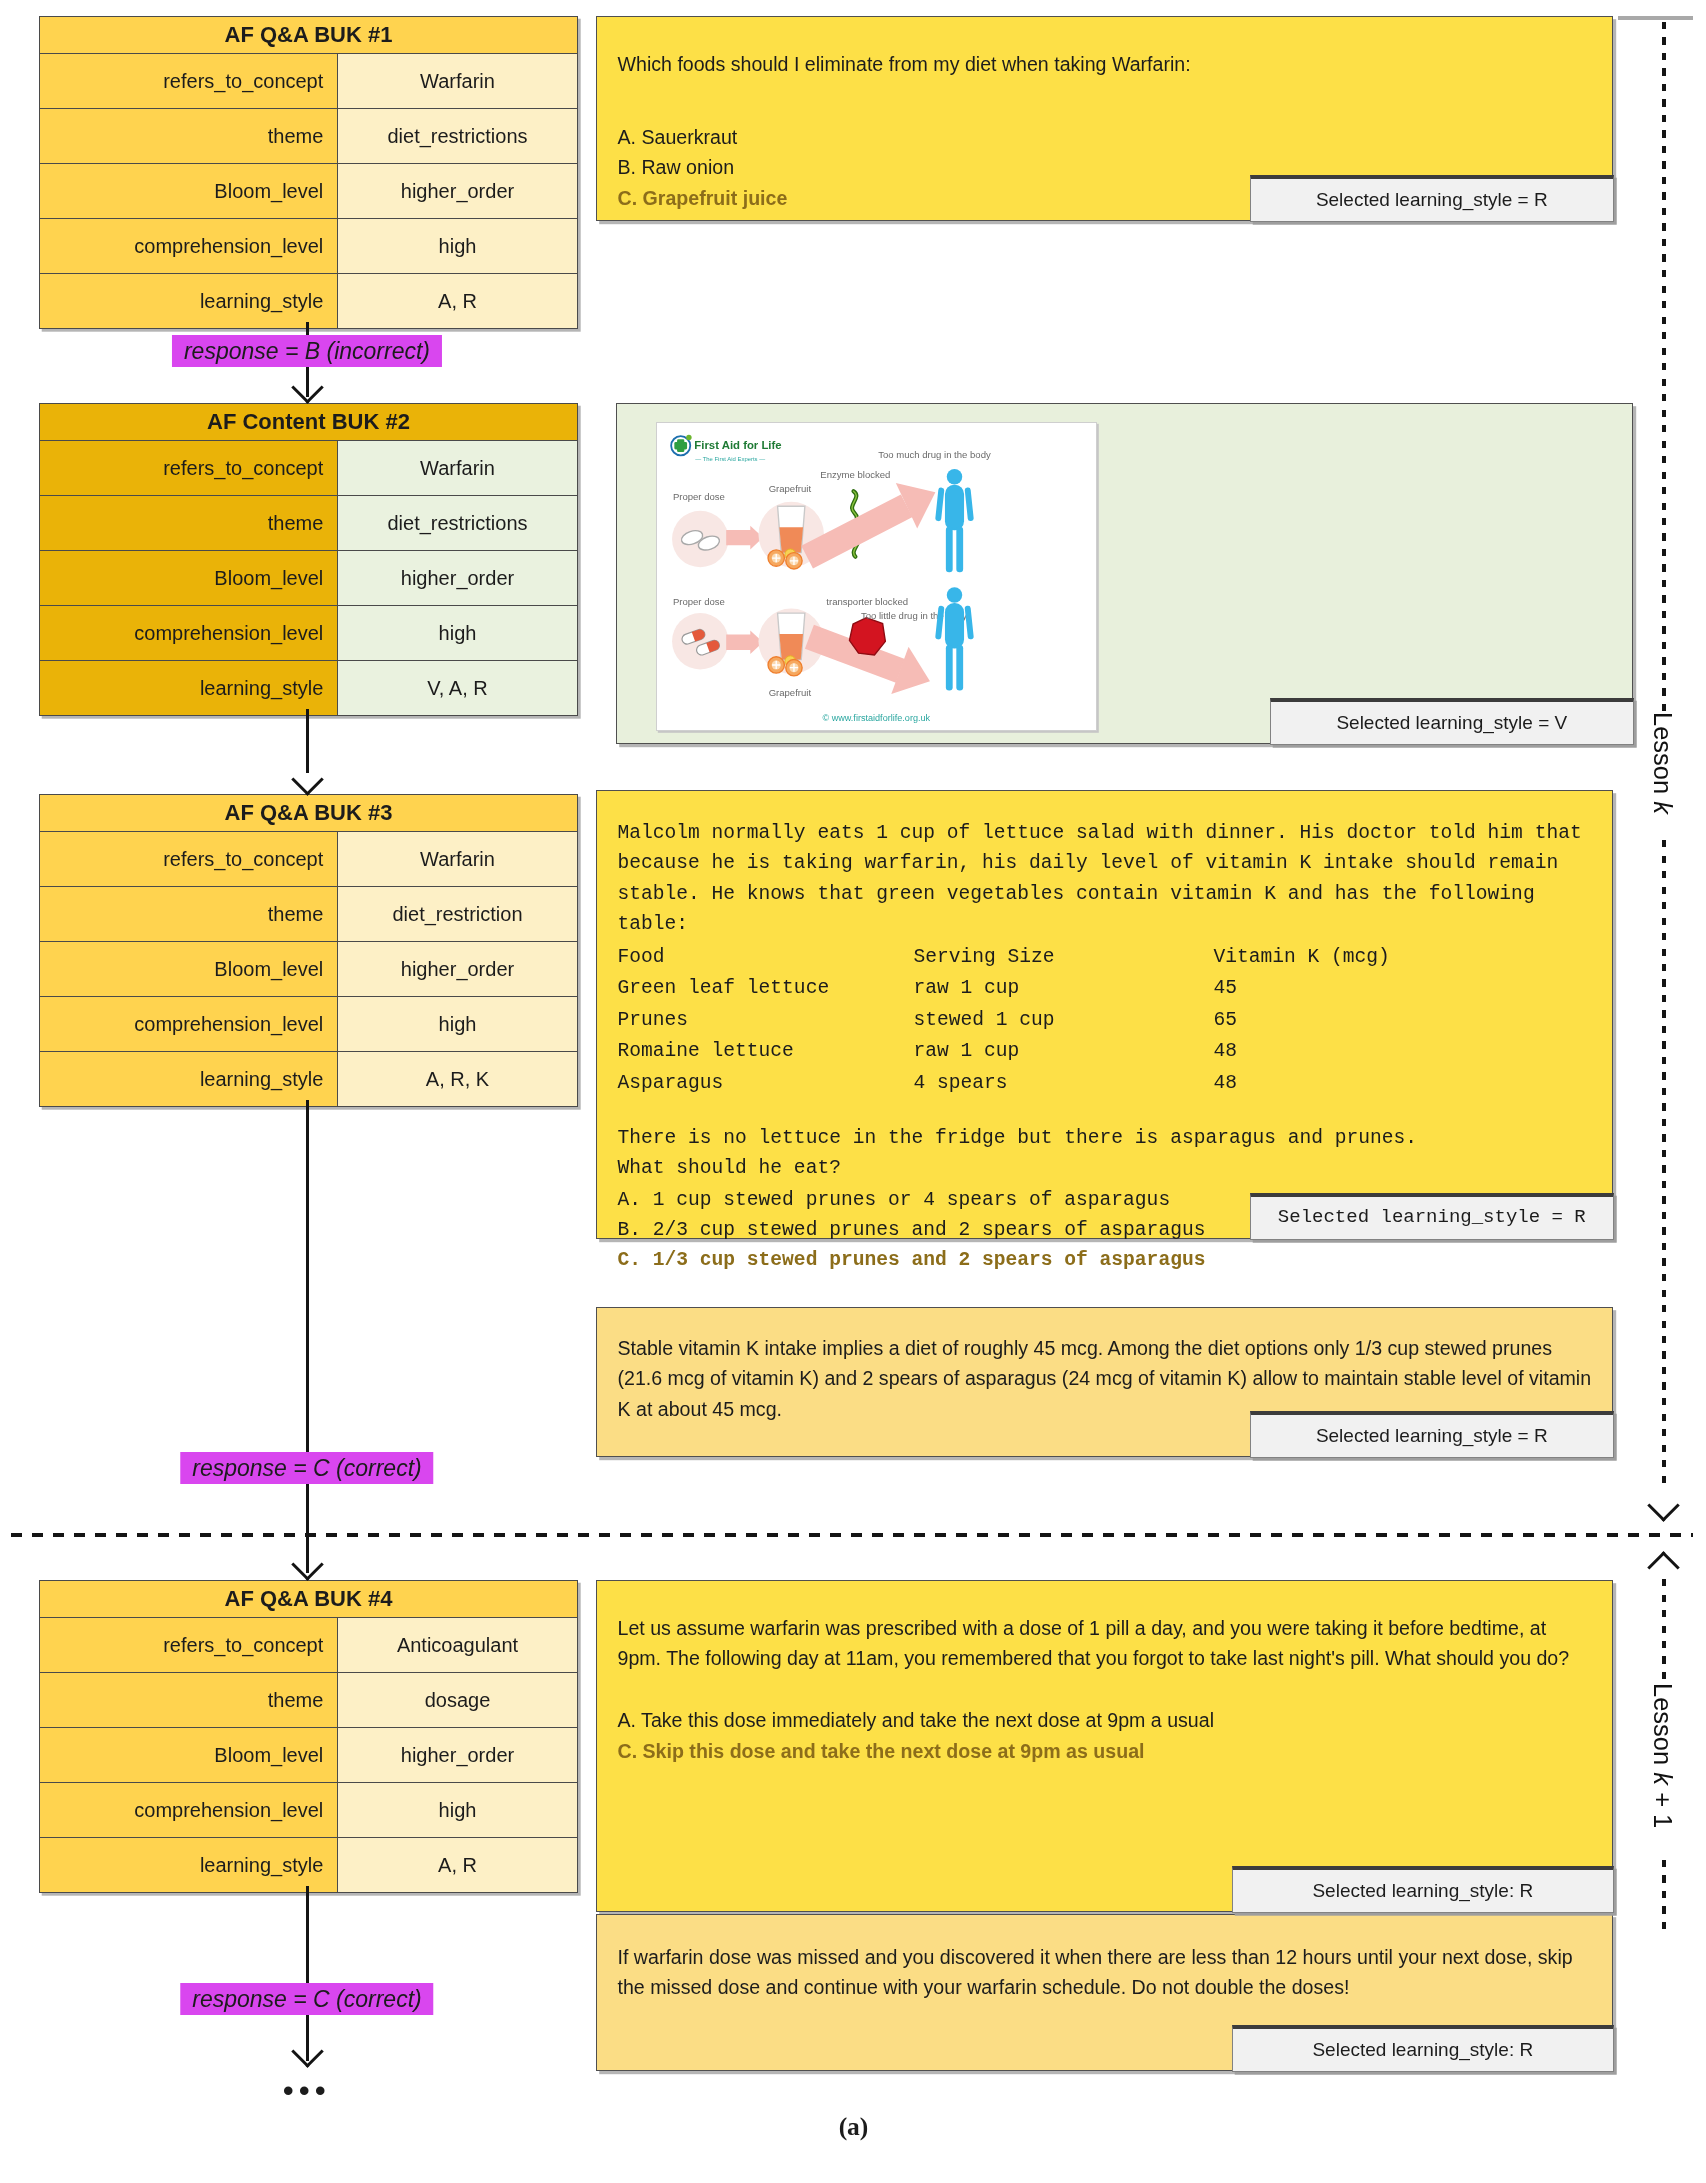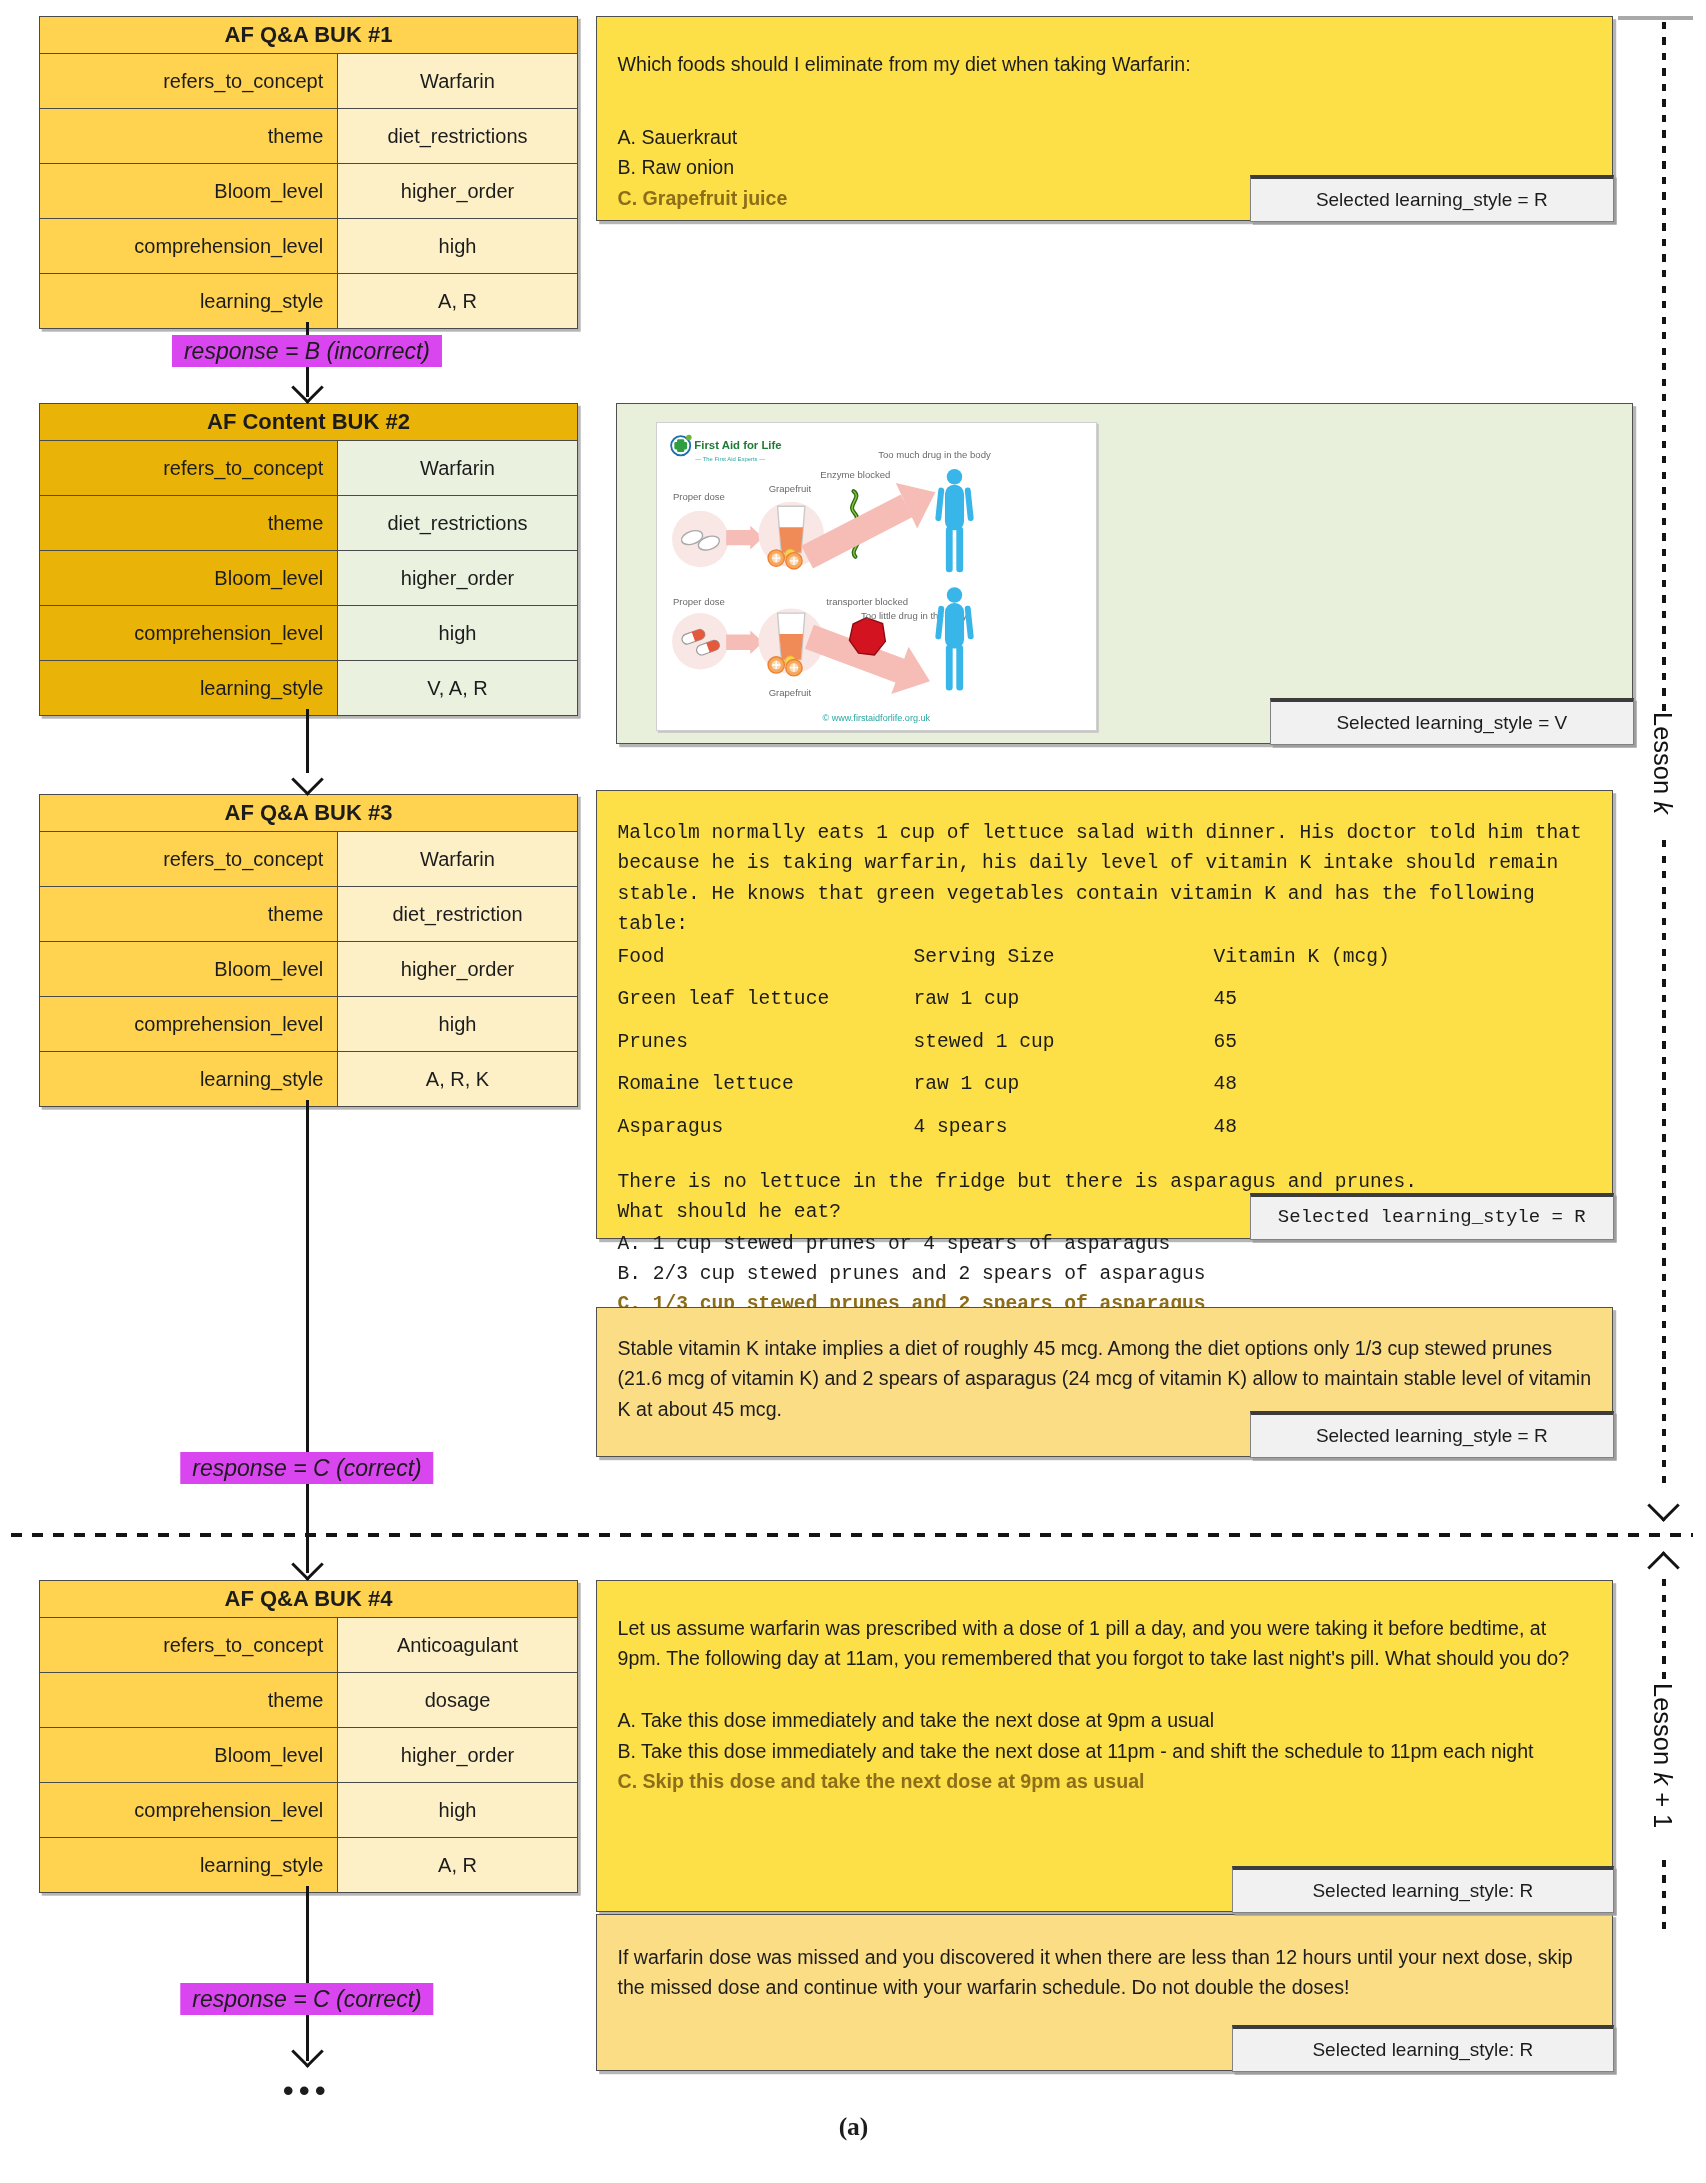--- a/index.html
+++ b/index.html
@@ -51,21 +51,21 @@
   .panel .inner{padding:18px 20.5px;}
   .opt{margin:0;}
   .opt.correct{color:#8C6D1A;font-weight:bold;}
   .selbox{position:absolute;right:-1.8px;bottom:-1.8px;width:364px;height:47px;background:#F1F1F1;
           border:1.8px solid #828282;border-top:4.1px solid #3c3c3c;box-sizing:border-box;
           display:flex;align-items:center;justify-content:center;font-size:19px;
           box-shadow:2.7px 2.7px 0 #9e9e9e;white-space:nowrap;z-index:3;}
   .selbox.wide{width:382px;}
 
   
-  .foodtab{display:grid;grid-template-columns:296px 300px auto;row-gap:12px;margin-top:2.7px;}
+  .foodtab{display:grid;grid-template-columns:296px 300px auto;row-gap:1px;margin-top:2.7px;}
   .foodtab div{white-space:nowrap;}
 
   
   .card{position:absolute;left:39px;top:18px;width:439px;height:307px;background:#fff;
         border:0.9px solid #cfcfcf;box-shadow:1.8px 1.8px 0 #c6c6c6;}
   .card svg{display:block;width:100%;height:100%;}
   svg text{font-family:"Liberation Sans", sans-serif;}
   .lbl{fill:#6a6a6a;font-size:21px;text-anchor:middle;}
   .logotxt{fill:#1e7a34;font-size:25px;font-weight:bold;}
   .tagline{fill:#2aa7a0;font-size:13px;}
@@ -360,21 +360,20 @@
       <p style="margin:6.8px 0 0 0;">Stable vitamin K intake implies a diet of roughly 45 mcg. Among the diet options only 1/3 cup stewed prunes (21.6 mcg of vitamin K) and 2 spears of asparagus (24 mcg of vitamin K) allow to maintain stable level of vitamin K at about 45 mcg.</p>
     </div>
     <div class="selbox">Selected learning_style = R</div>
   </div>
 
   <div class="panel cream" style="top:1580px;height:332px;">
     <div class="inner">
       <p style="margin:13.7px 0 0 0;">Let us assume warfarin was prescribed with a dose of 1 pill a day, and you were taking it before bedtime, at 9pm. The following day at 11am, you remembered that you forgot to take last night's pill. What should you do?</p>
       <div style="margin-top:32px;">
         <p class="opt">A. Take this dose immediately and take the next dose at 9pm a usual</p>
-        <p class="opt">B. Take this dose immediately and take the next dose at 11pm - and shift the schedule to 11pm each night</p>
         <p class="opt correct">C. Skip this dose and take the next dose at 9pm as usual</p>
       </div>
     </div>
     <div class="selbox wide">Selected learning_style: R</div>
   </div>
 
   <div class="panel amber" style="top:1914px;height:157px;">
     <div class="inner">
       <p style="margin:9px 0 0 0;">If warfarin dose was missed and you discovered it when there are less than 12 hours until your next dose, skip the missed dose and continue with your warfarin schedule. Do not double the doses!</p>
     </div>

